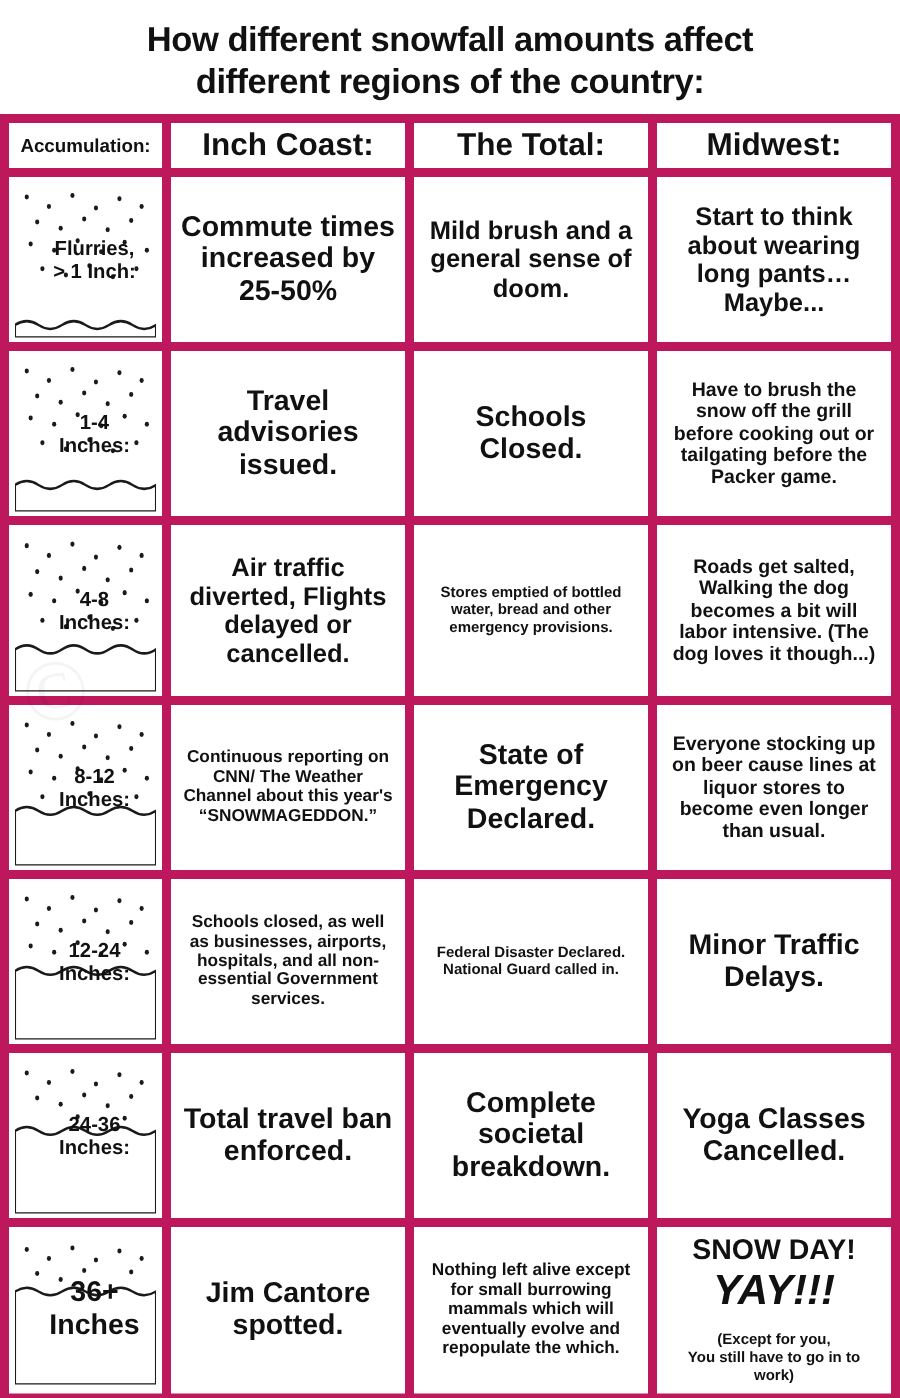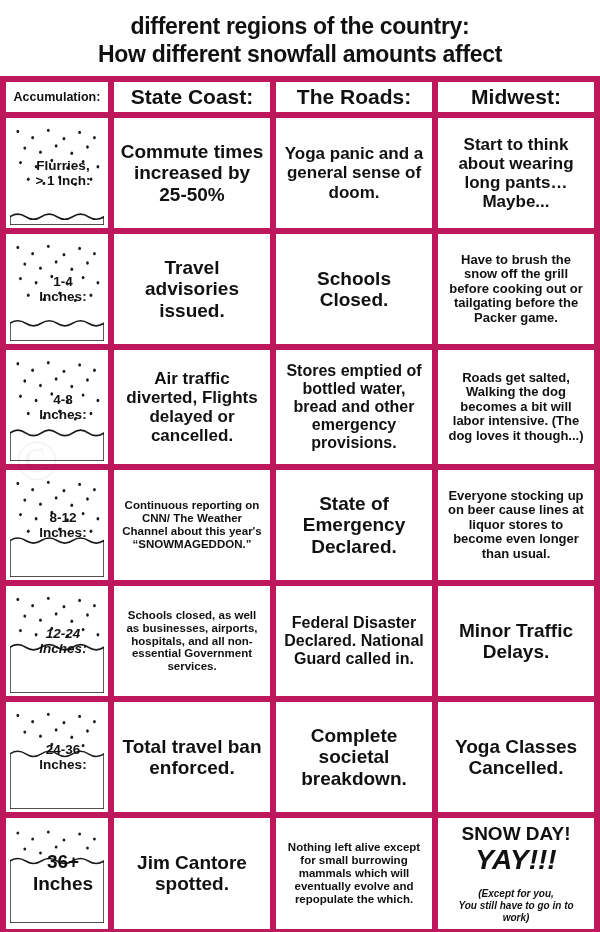--- a/index.html
+++ b/index.html
@@ -97,21 +97,21 @@
     width: 100%;
     height: 100%;
     z-index: 1;
   }
   td.cell {
     font-weight: bold;
     line-height: 1.12;
   }
   .t-xl { font-size: 19px; }
   .t-lg { font-size: 17px; }
-  .t-md { font-size: 16px; border-radius: 14px; }
+  .t-md { font-size: 10px; border-radius: 14px; }
   .t-sm { font-size: 13px; }
   .t-xs { font-size: 11.5px; }
   .cell-inner { padding: 2px 2px; }
   .watermark {
     position: absolute;
     left: 10px;
     top: 390px;
     width: 400px;
     font-size: 58px;
     color: rgba(0,0,0,0.045);
@@ -121,32 +121,32 @@
     pointer-events: none;
     z-index: 5;
   }
 </style>
 </head>
 <body>
 
 <div class="page">
 
   <div class="title">
+    <span class="title-line">How different snowfall amounts affect</span>
     <span class="title-line">different regions of the country:</span>
-    <span class="title-line">How different snowfall amounts affect</span>
   </div>
 
   <div class="watermark">©</div>
 
   <table class="grid">
     <thead>
       <tr>
         <th class="col-accum">Accumulation:</th>
-        <th class="col-region">State Coast:</th>
-        <th class="col-region">The Roads:</th>
+        <th class="col-region">Inch Coast:</th>
+        <th class="col-region">The Total:</th>
         <th class="col-region">Midwest:</th>
       </tr>
     </thead>
     <tbody>
         <tr style="height: 108px;">
           <td class="accum">
             <div class="snowcell" style="height: 104px;">
               <svg class="snowsvg" viewBox="0 0 108 100" preserveAspectRatio="none">
                 <path d="M0,92 Q9,87 18,92 Q27,97 36,92 Q45,87 54,92 Q63,97 72,92 Q81,87 90,92 Q99,97 108,92 L108,100 L0,100 Z" fill="#ffffff" stroke="#1a1a1a" stroke-width="1.6"></path>
                 <circle cx="9" cy="10" r="1.6" fill="#1a1a1a"></circle>
@@ -172,21 +172,21 @@
                 <circle cx="75" cy="61" r="1.6" fill="#1a1a1a"></circle>
                 <circle cx="93" cy="56" r="1.6" fill="#1a1a1a"></circle>
               </svg>
               <div class="snowlabel">Flurries,<br>&gt; 1 Inch:</div>
             </div>
           </td>
           <td class="cell t-xl">
             <div class="cell-inner">Commute times increased by 25-50%</div>
           </td>
           <td class="cell t-lg">
-            <div class="cell-inner">Yoga panic and a general sense of doom.</div>
+            <div class="cell-inner">Mild brush and a general sense of doom.</div>
           </td>
           <td class="cell t-lg">
             <div class="cell-inner">Start to think about wearing long pants… Maybe...</div>
           </td>
         </tr>
         <tr style="height: 108px;">
           <td class="accum">
             <div class="snowcell" style="height: 104px;">
               <svg class="snowsvg" viewBox="0 0 108 100" preserveAspectRatio="none">
                 <path d="M0,83 Q9,78 18,83 Q27,88 36,83 Q45,78 54,83 Q63,88 72,83 Q81,78 90,83 Q99,88 108,83 L108,100 L0,100 Z" fill="#ffffff" stroke="#1a1a1a" stroke-width="1.6"></path>
@@ -301,21 +301,21 @@
           </td>
           <td class="cell t-xl">
             <div class="cell-inner">State of Emergency Declared.</div>
           </td>
           <td class="cell t-sm">
             <div class="cell-inner">Everyone stocking up on beer cause lines at liquor stores to become even longer than usual.</div>
           </td>
         </tr>
         <tr style="height: 108px;">
           <td class="accum">
-            <div class="snowcell" style="height: 104px; font-style: italic;">
+            <div class="snowcell" style="height: 104px;">
               <svg class="snowsvg" viewBox="0 0 108 100" preserveAspectRatio="none">
                 <path d="M0,56 Q9,51 18,56 Q27,61 36,56 Q45,51 54,56 Q63,61 72,56 Q81,51 90,56 Q99,61 108,56 L108,100 L0,100 Z" fill="#ffffff" stroke="#1a1a1a" stroke-width="1.6"></path>
                 <circle cx="9" cy="10" r="1.6" fill="#1a1a1a"></circle>
                 <circle cx="26" cy="16" r="1.6" fill="#1a1a1a"></circle>
                 <circle cx="44" cy="9" r="1.6" fill="#1a1a1a"></circle>
                 <circle cx="62" cy="17" r="1.6" fill="#1a1a1a"></circle>
                 <circle cx="80" cy="11" r="1.6" fill="#1a1a1a"></circle>
                 <circle cx="97" cy="16" r="1.6" fill="#1a1a1a"></circle>
                 <circle cx="17" cy="26" r="1.6" fill="#1a1a1a"></circle>
                 <circle cx="35" cy="30" r="1.6" fill="#1a1a1a"></circle>
@@ -396,20 +396,20 @@
           <td class="cell t-xl">
             <div class="cell-inner">Jim Cantore spotted.</div>
           </td>
           <td class="cell t-xs">
             <div class="cell-inner">Nothing left alive except for small burrowing mammals which will eventually evolve and repopulate the which.</div>
           </td>
           <td class="cell t-xl">
             <div class="cell-inner">
               <div>SNOW DAY!</div>
               <div style="font-size: 28px; font-style: italic;">YAY!!!</div>
-              <div style="font-size: 10px; line-height: 12px; margin-top: 12px; font-style: italic;">(Except for you,<br>You still have to go in to work)</div>
+              <div style="font-size: 10px; line-height: 12px; margin-top: 12px;">(Except for you,<br>You still have to go in to work)</div>
             </div>
           </td>
         </tr>
       </tbody>
   </table>
 
 </div>
 
 </body></html>

